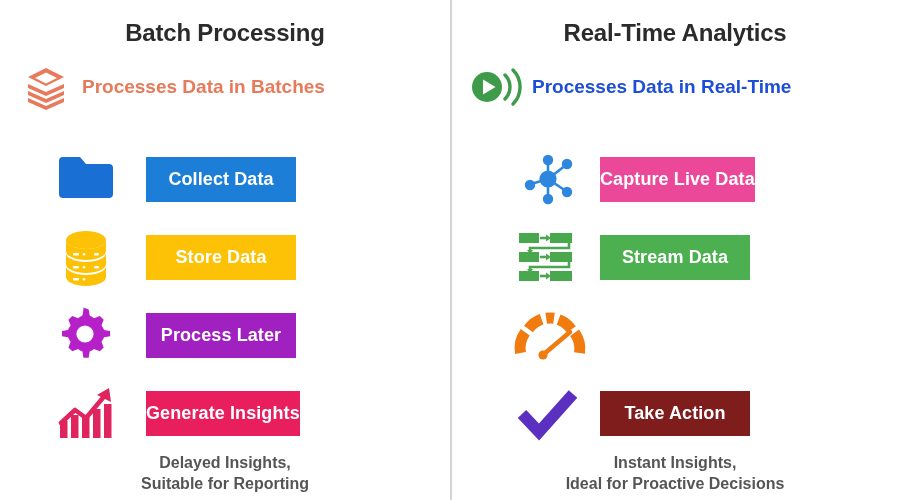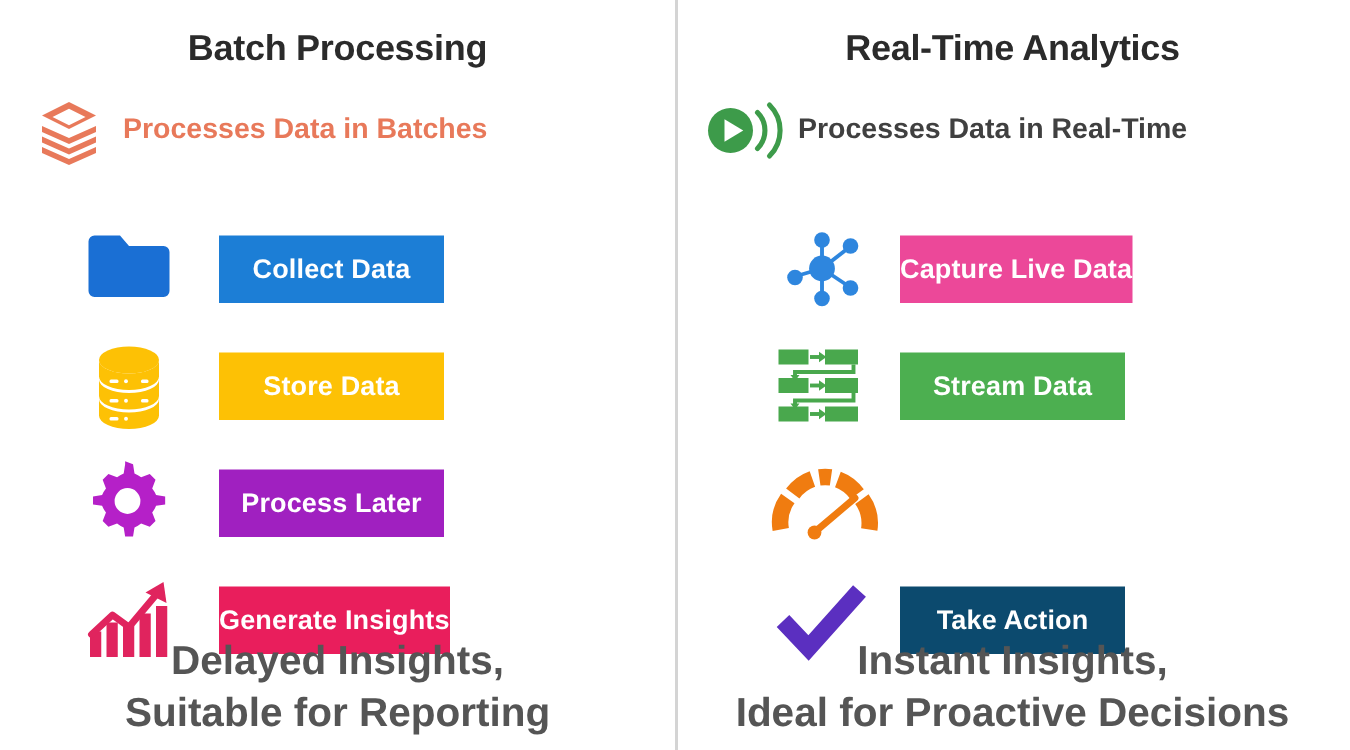--- a/index.html
+++ b/index.html
@@ -64,21 +64,21 @@
     align-items: center;
     justify-content: center;
   }
   .subtitle-text {
     font-size: 19px;
     font-weight: bold;
     margin-left: 10px;
     white-space: nowrap;
   }
   .left .subtitle-text  { color: #e8795a; }
-  .right .subtitle-text { color: #404040; }
+  .right .subtitle-text { color: #1d4ed8; }
 
   .rows { position: absolute; top: 140px; left: 0; width: 450px; }
   .row {
     position: relative;
     height: 78px;
     display: flex;
     align-items: center;
   }
   .row-icon {
     width: 76px;
@@ -105,21 +105,21 @@
   }
   .left  .bar { margin-left: 22px; }
   .right .bar { margin-left: 14px; }
 
   .footer {
     position: absolute;
     bottom: 6px;
     left: 0;
     width: 450px;
     text-align: center;
-    font-size: 27px;
+    font-size: 16px;
     font-weight: bold;
     line-height: 1.32;
     color: #555555;
   }
   .footer span { display: block; }
   svg { display: block; overflow: visible; }
 </style>
 </head>
 <body>
 
@@ -302,21 +302,21 @@
           </svg>
         </div>
       </div>
 
       <div class="row">
         <div class="row-icon">
           <svg width="62" height="50" viewBox="0 0 62 50">
             <path d="M5 26 L22 44 L56 6" stroke="#5b2fc0" stroke-width="11.5" fill="none" stroke-linecap="butt" stroke-linejoin="miter"></path>
           </svg>
         </div>
-        <div class="bar" style="background:#0c4a6e">Take Action</div>
+        <div class="bar" style="background:#7f1d1d">Take Action</div>
       </div>
 
     </div>
 
     <div class="footer">
       <span>Instant Insights,</span>
       <span>Ideal for Proactive Decisions</span>
     </div>
   </div>
 

